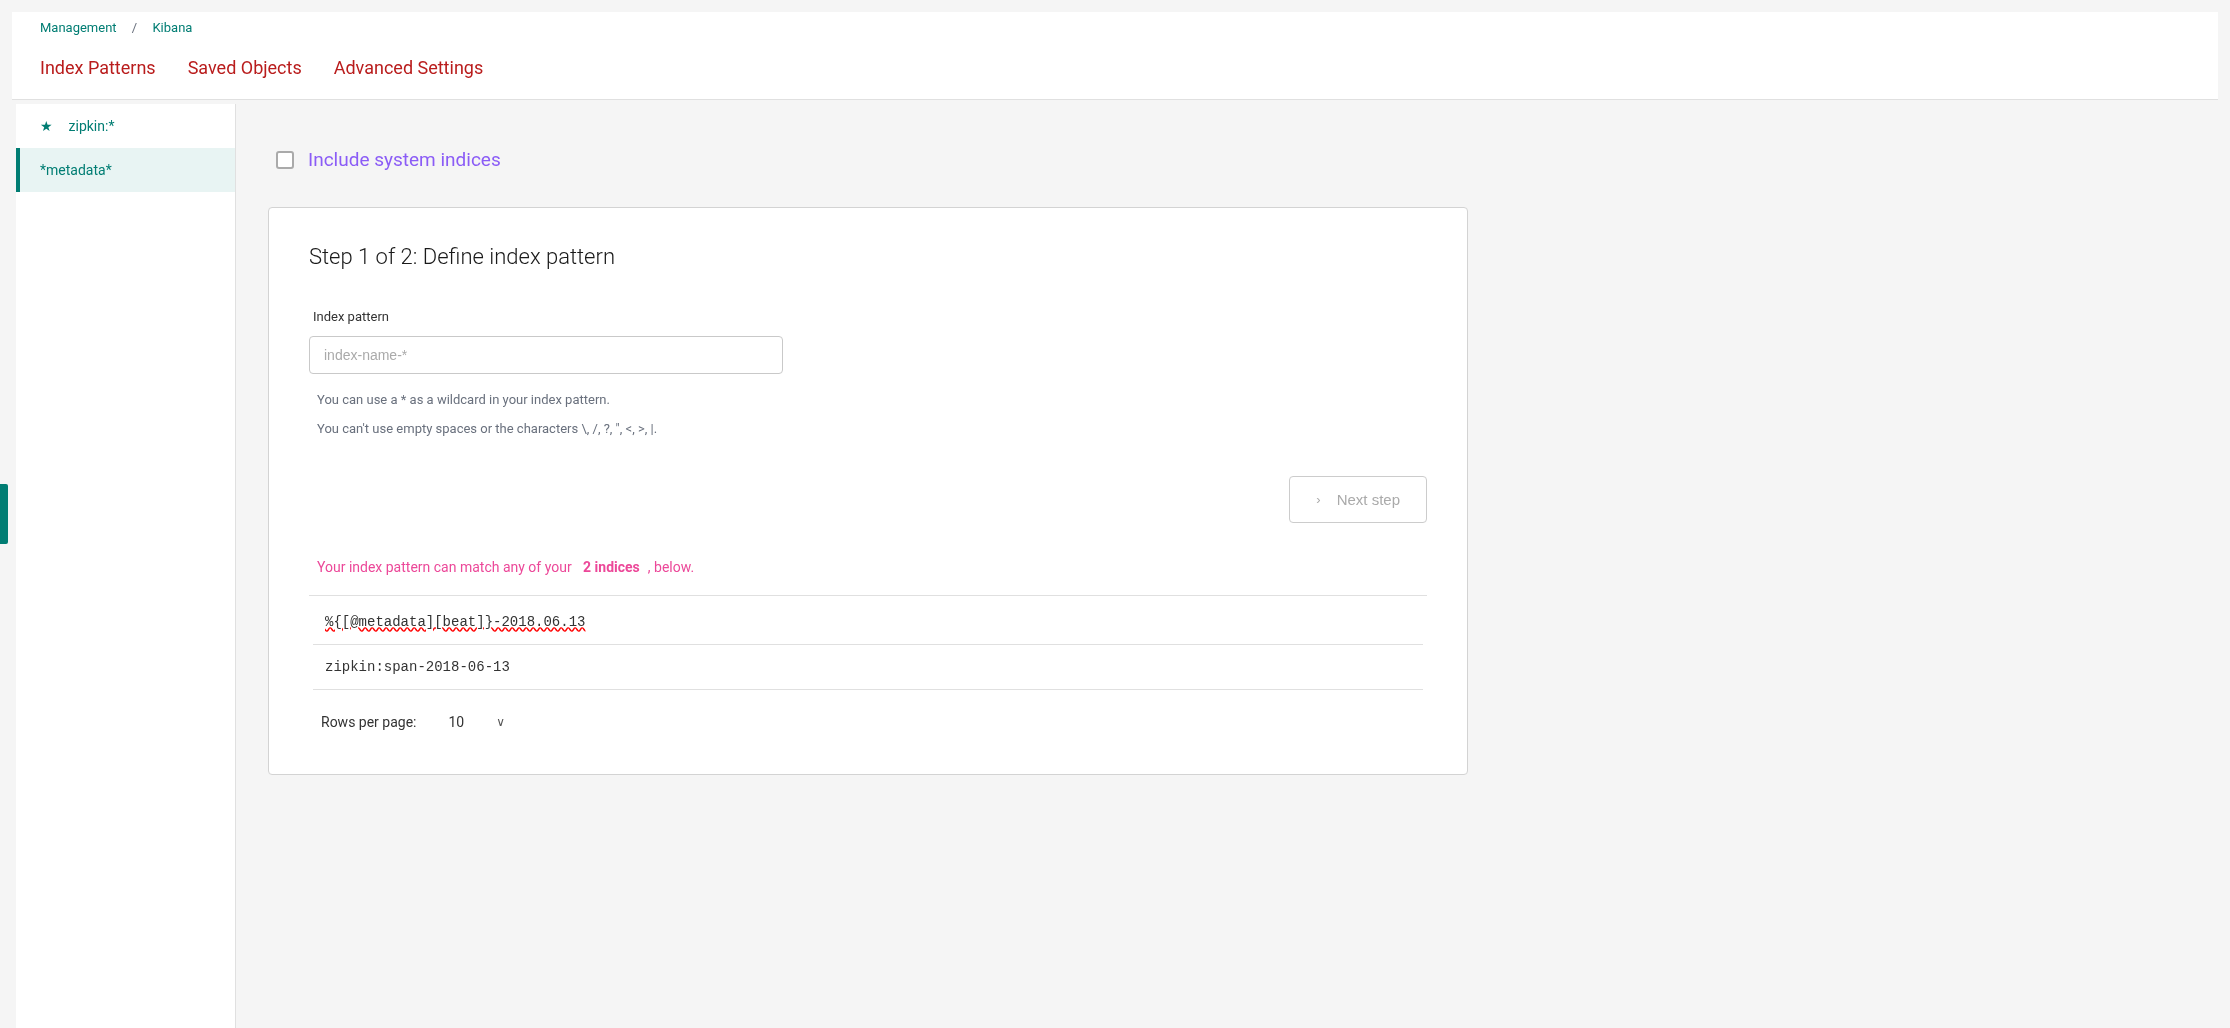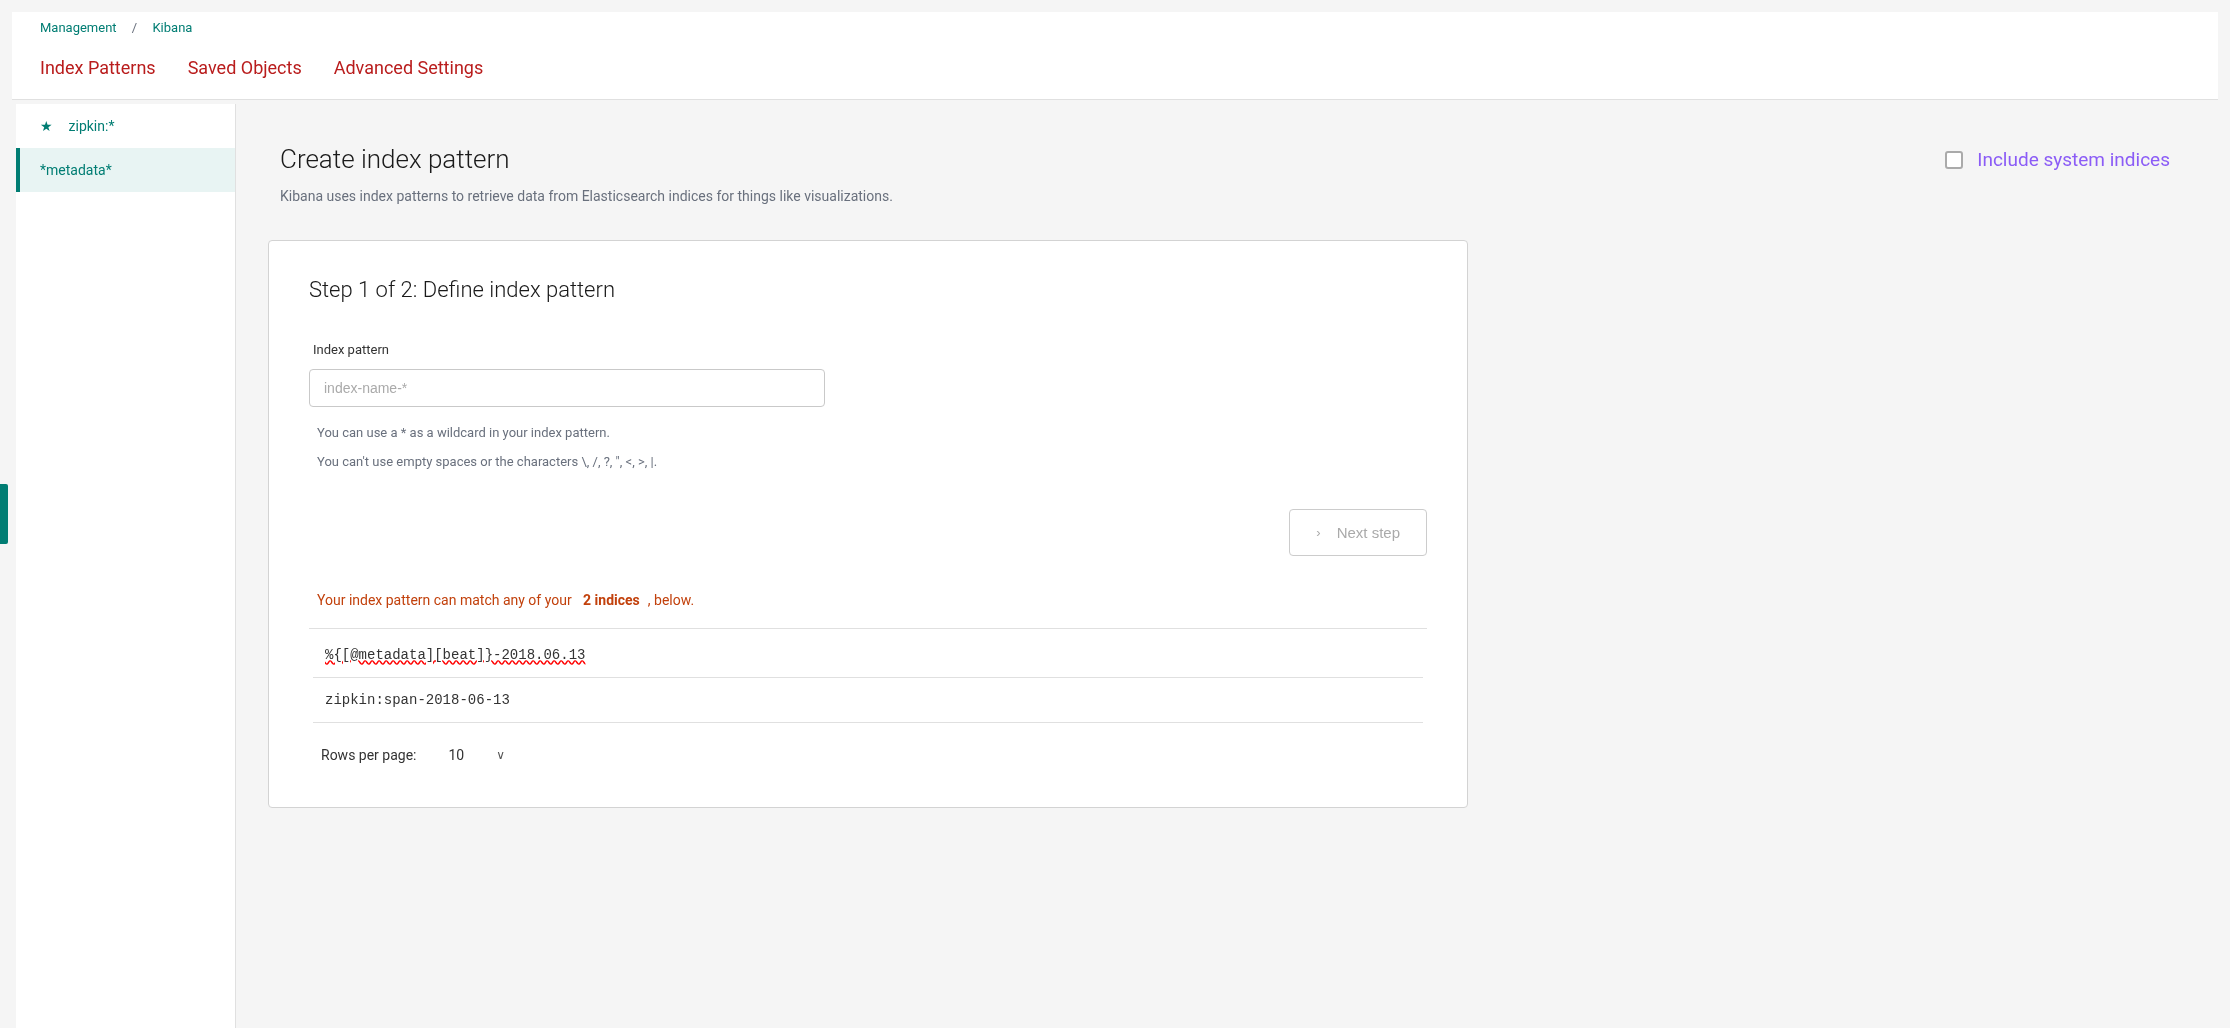--- a/index.html
+++ b/index.html
@@ -134,21 +134,21 @@
     .form-group {
       margin-bottom: 20px;
     }
     .form-label {
       display: block;
       font-size: 13px;
       color: #333;
       margin-bottom: 8px;
     }
     .form-input {
-      width: 516px;
+      width: 474px;
       padding: 10px 14px;
       border: 1px solid #c9c9c9;
       border-radius: 4px;
       font-size: 14px;
       color: #aaa;
       outline: none;
       background: #fff;
     }
     .form-input::placeholder {
       color: #aaa;
@@ -177,21 +177,21 @@
       cursor: not-allowed;
     }
     .next-step-btn .chevron {
       font-size: 13px;
     }
     .match-section {
       margin-top: 24px;
     }
     .match-text {
       font-size: 14px;
-      color: #c2410c;
+      color: #ec4899;
       margin-bottom: 16px;
     }
     .match-text strong {
       font-weight: 700;
     }
     .index-list {
       border-top: 1px solid #e0e0e0;
     }
     .index-row {
       padding: 14px 8px;
@@ -258,24 +258,20 @@
       <div class="sidebar-item active">
         <span>*metadata*</span>
       </div>
     </div>
 
     <div class="left-accent-bar"></div>
 
     <div class="main-content">
 
       <div class="page-header">
-        <div class="page-title-section">
-          <h1>Create index pattern</h1>
-          <div class="page-subtitle">Kibana uses index patterns to retrieve data from Elasticsearch indices for things like visualizations.</div>
-        </div>
         <div class="system-indices-toggle">
           <div class="checkbox-box"></div>
           <span class="system-indices-label">Include system indices</span>
         </div>
       </div>
 
       <div class="card">
 
         <h2 class="step-title">Step 1 of 2: Define index pattern</h2>
 

